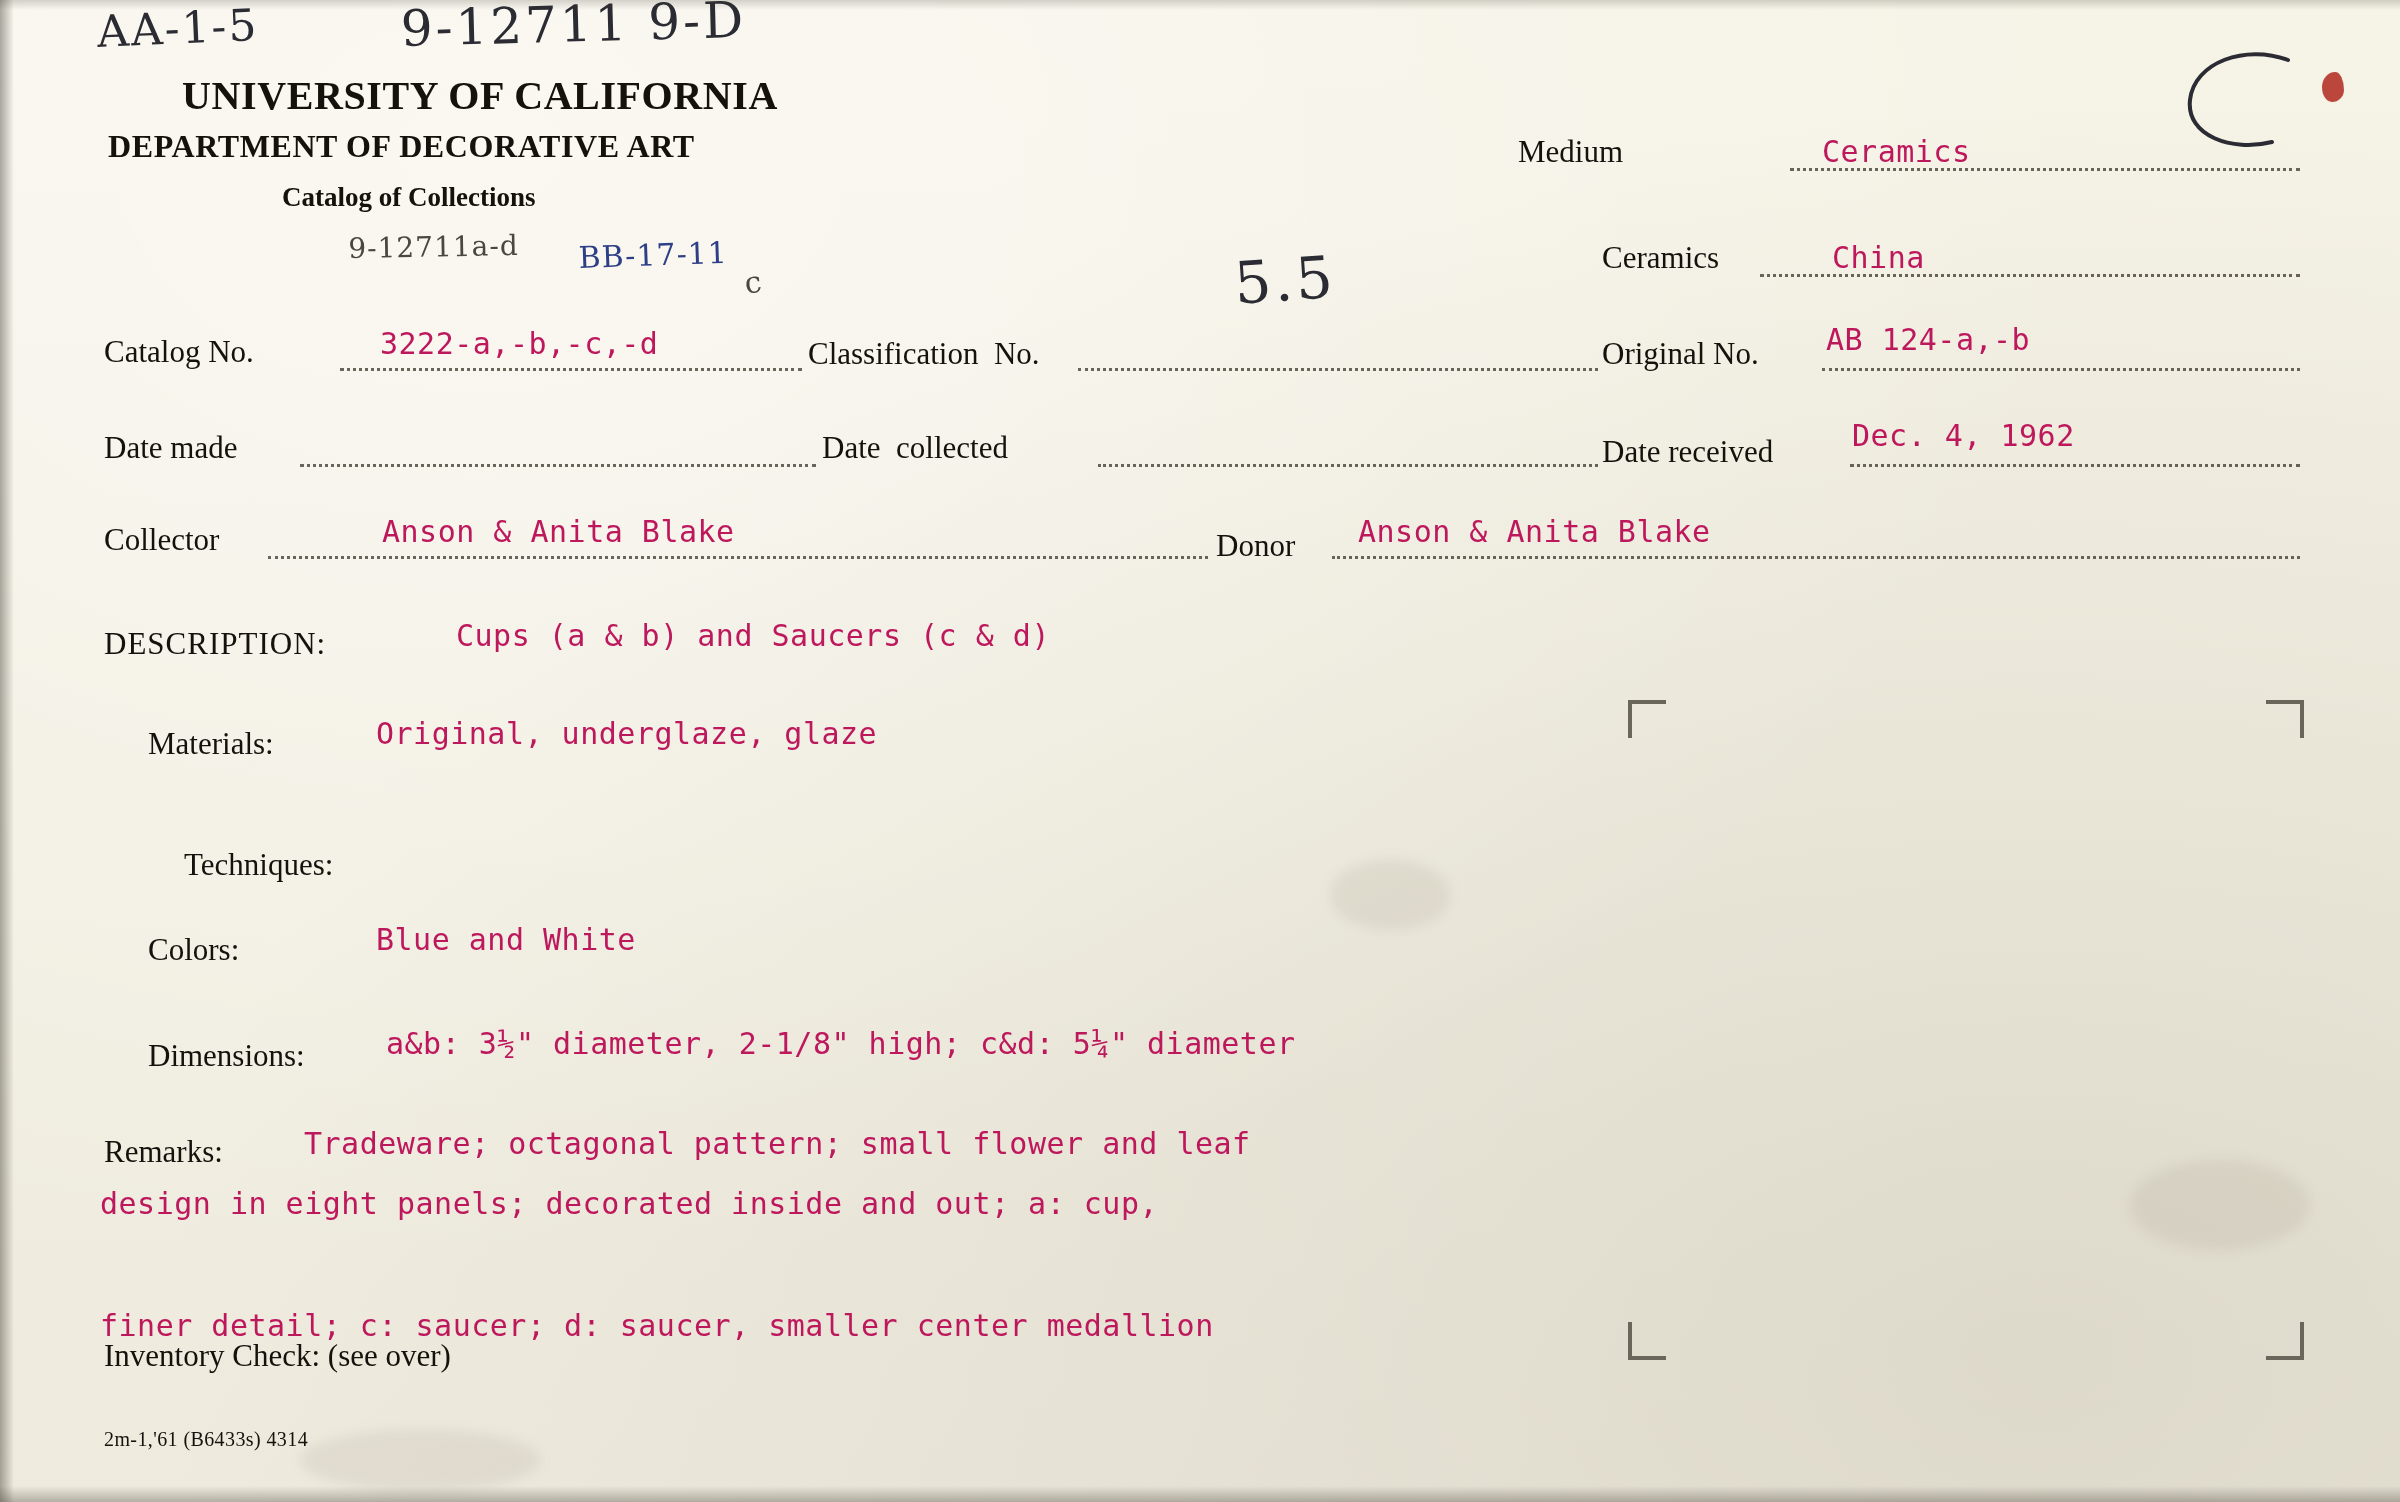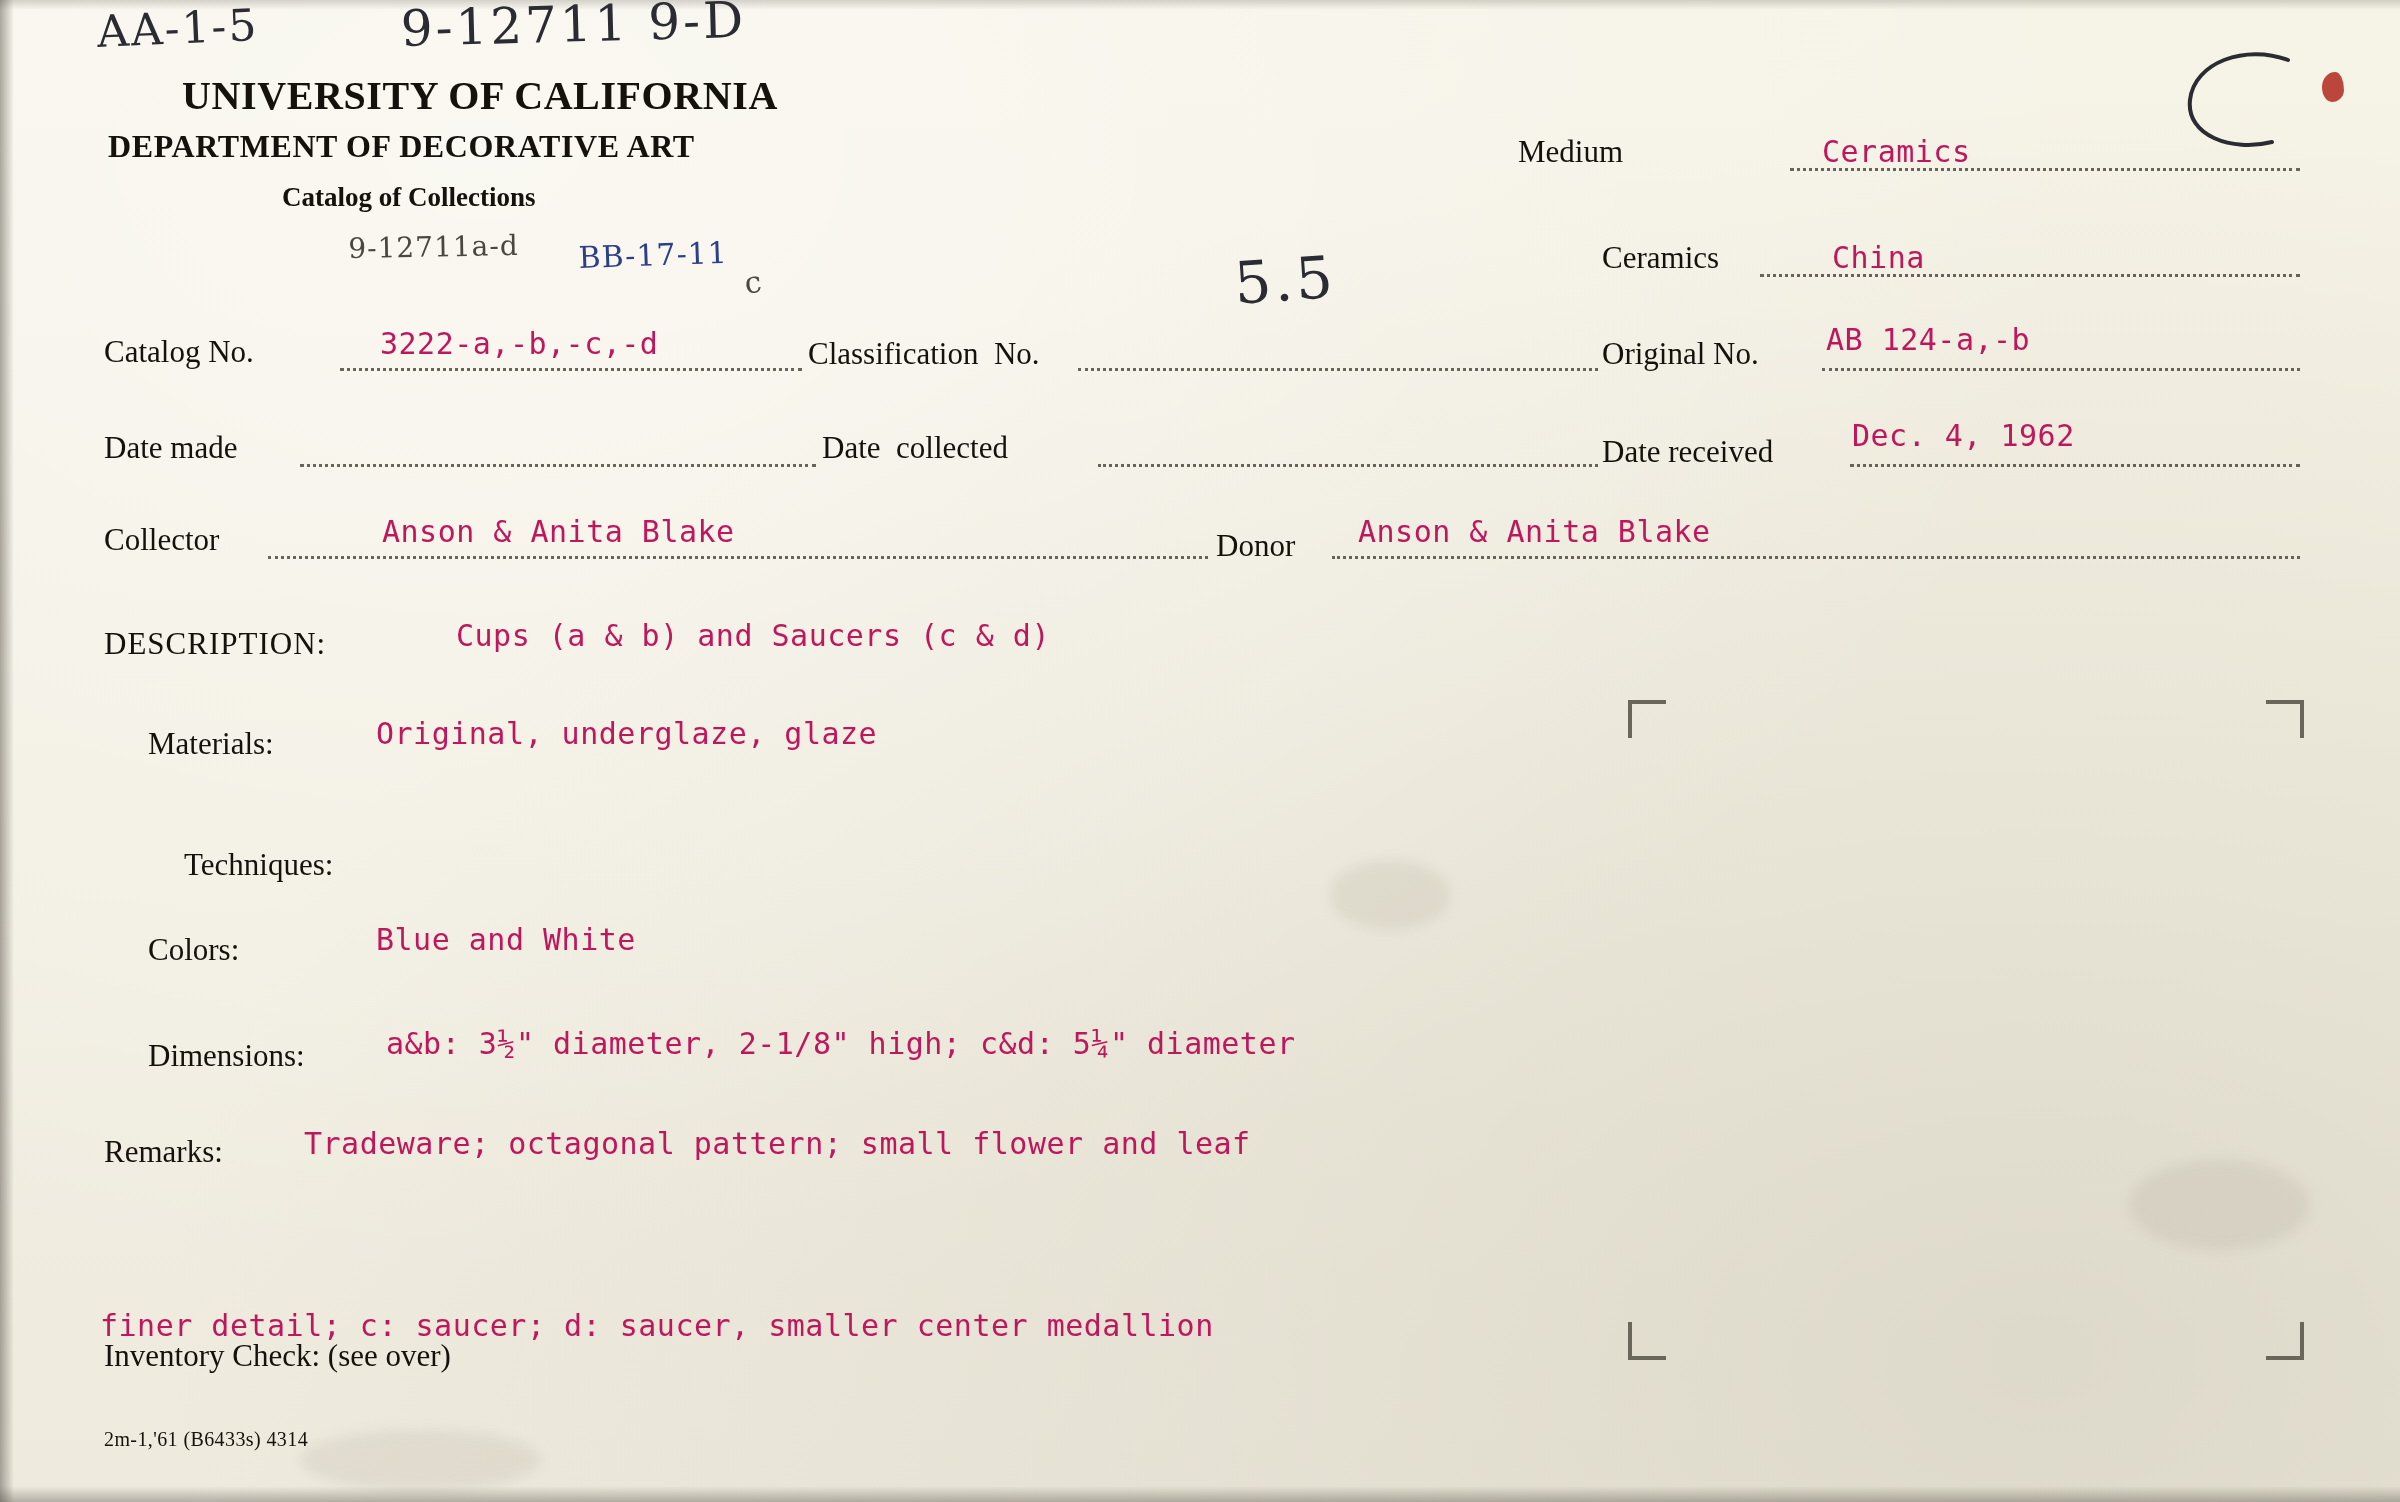--- a/index.html
+++ b/index.html
@@ -205,20 +205,21 @@
   <div class="typed" style="left:376px; top:826px;"></div>
 
   <div class="printed" style="left:148px; top:932px;">Colors:</div>
   <div class="typed" style="left:376px; top:922px;">Blue and White</div>
 
   <div class="printed" style="left:148px; top:1038px;">Dimensions:</div>
   <div class="typed" style="left:386px; top:1026px;">a&amp;b: 3½" diameter, 2-1/8" high; c&amp;d: 5¼" diameter</div>
 
   <div class="printed" style="left:104px; top:1134px;">Remarks:</div>
   <div class="typed" style="left:304px; top:1126px;">Tradeware; octagonal pattern; small flower and leaf</div>
+  <div class="typed" style="left:100px; top:1186px;">design in eight panels; decorated inside and out; a: cup,</div>
   <div class="typed" style="left:100px; top:1308px;">finer detail; c: saucer; d: saucer, smaller center medallion</div>
 
   <div class="printed" style="left:104px; top:1338px;">Inventory Check: (see over)</div>
 
   <div class="corner tl" style="left:1628px; top:700px;"></div>
   <div class="corner tr" style="left:2266px; top:700px;"></div>
   <div class="corner bl" style="left:1628px; top:1322px;"></div>
   <div class="corner br" style="left:2266px; top:1322px;"></div>
 
   <div class="printed tiny" style="left:104px; top:1428px; letter-spacing:0.4px;">2m-1,'61 (B6433s) 4314</div>

